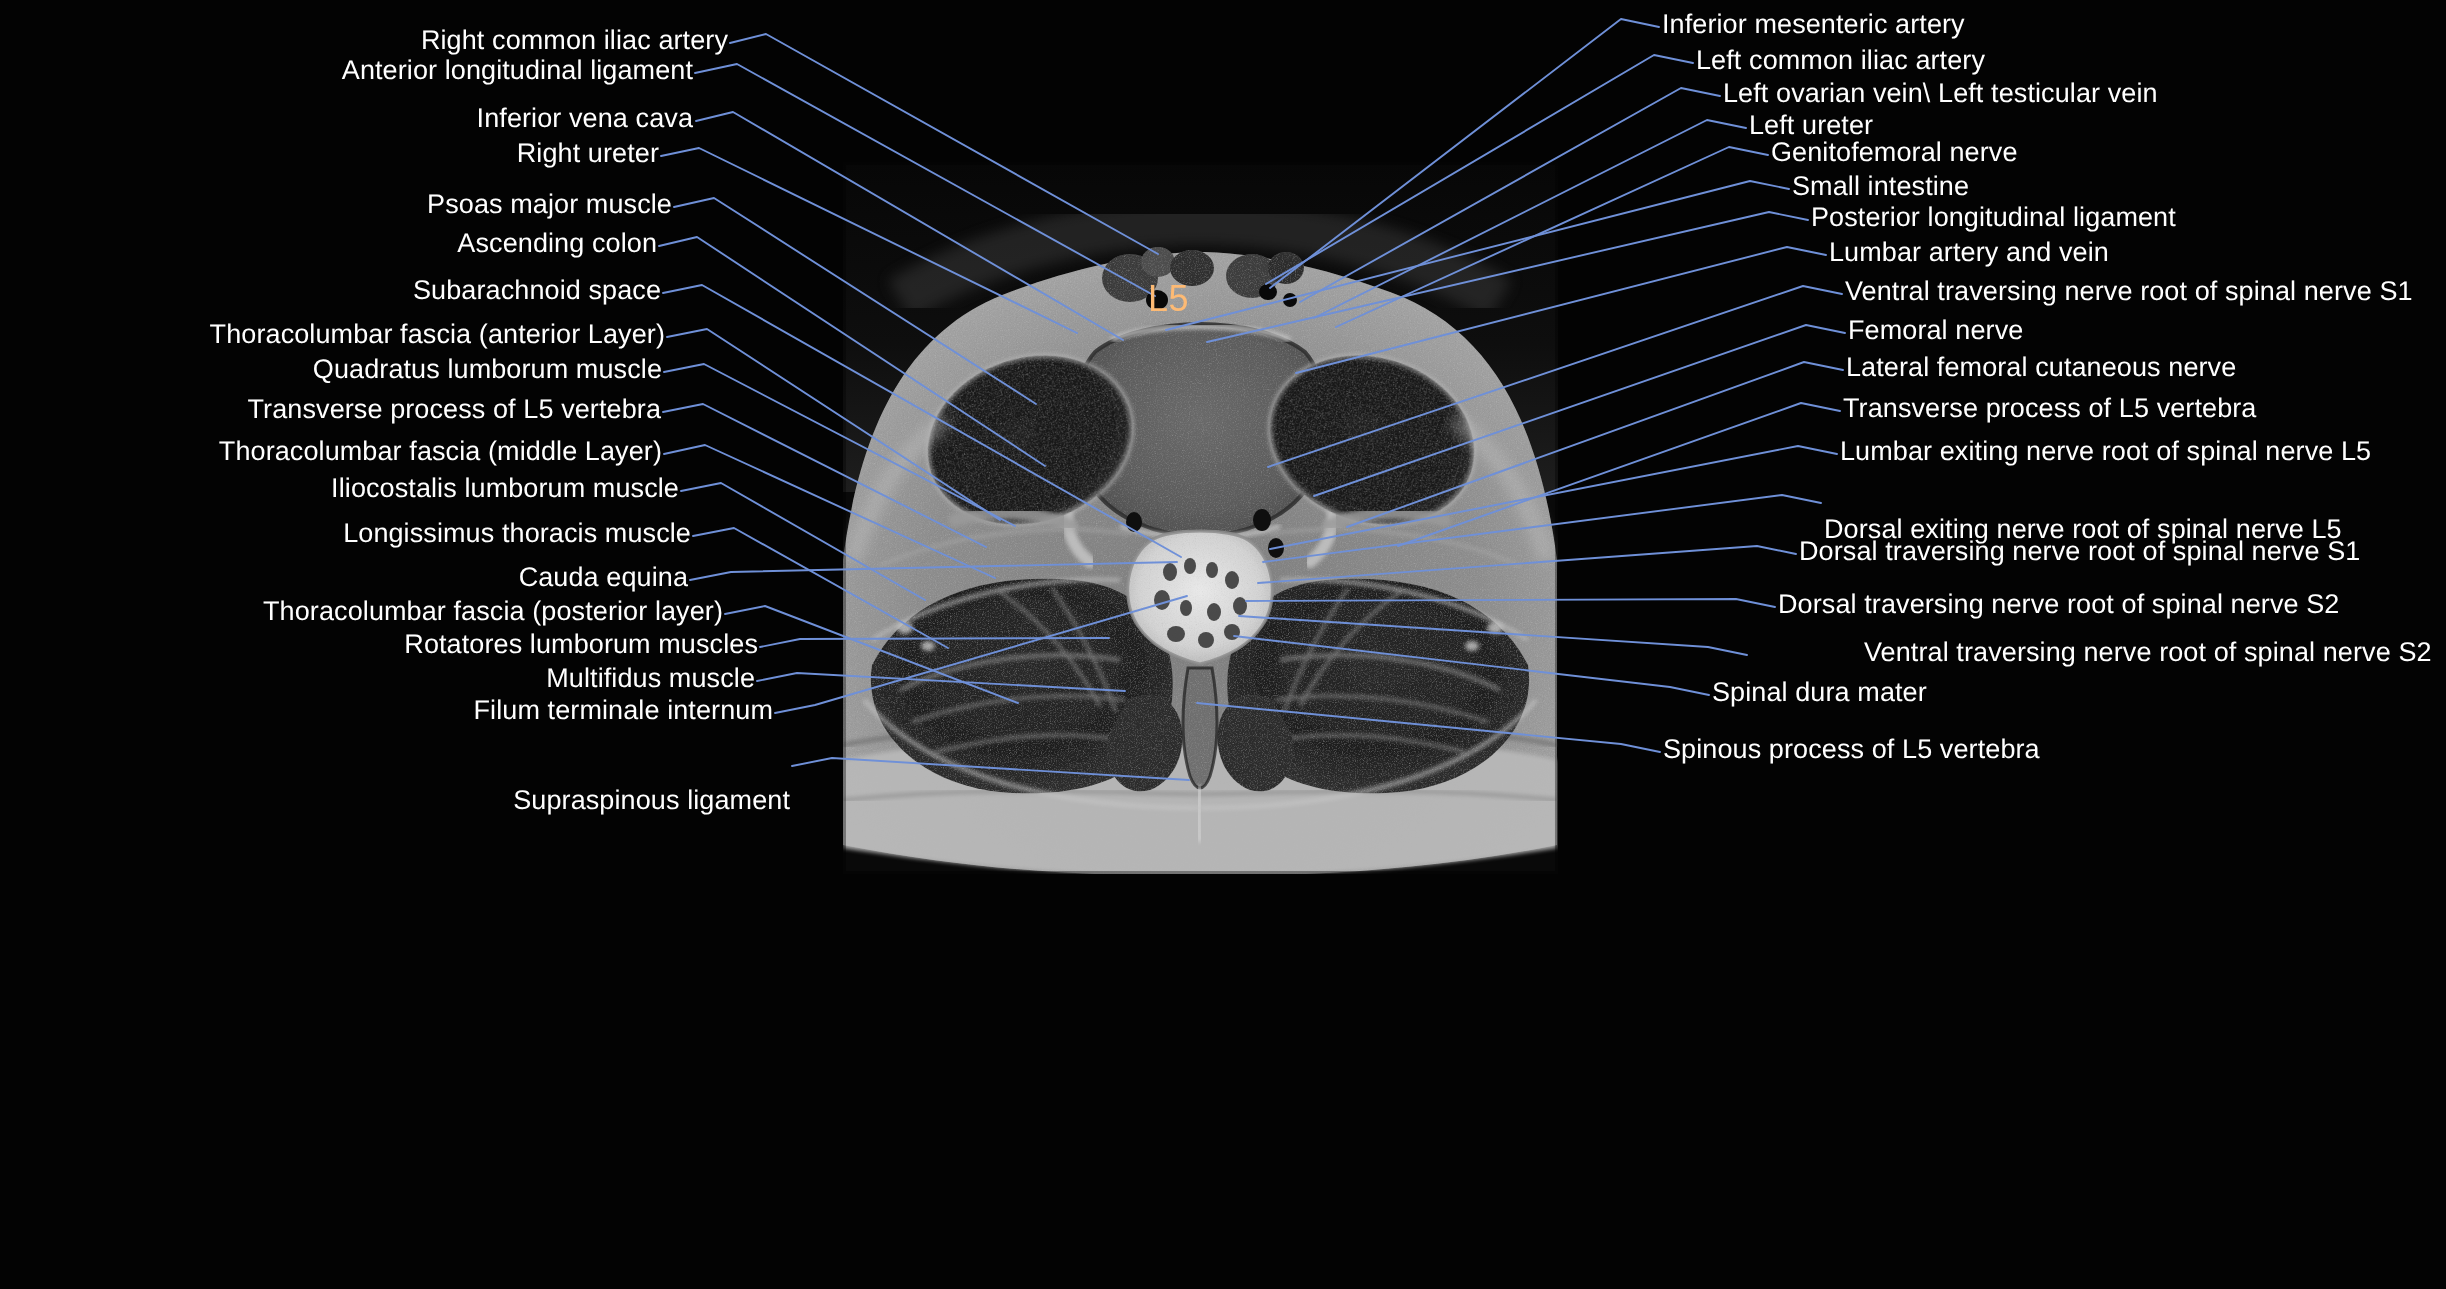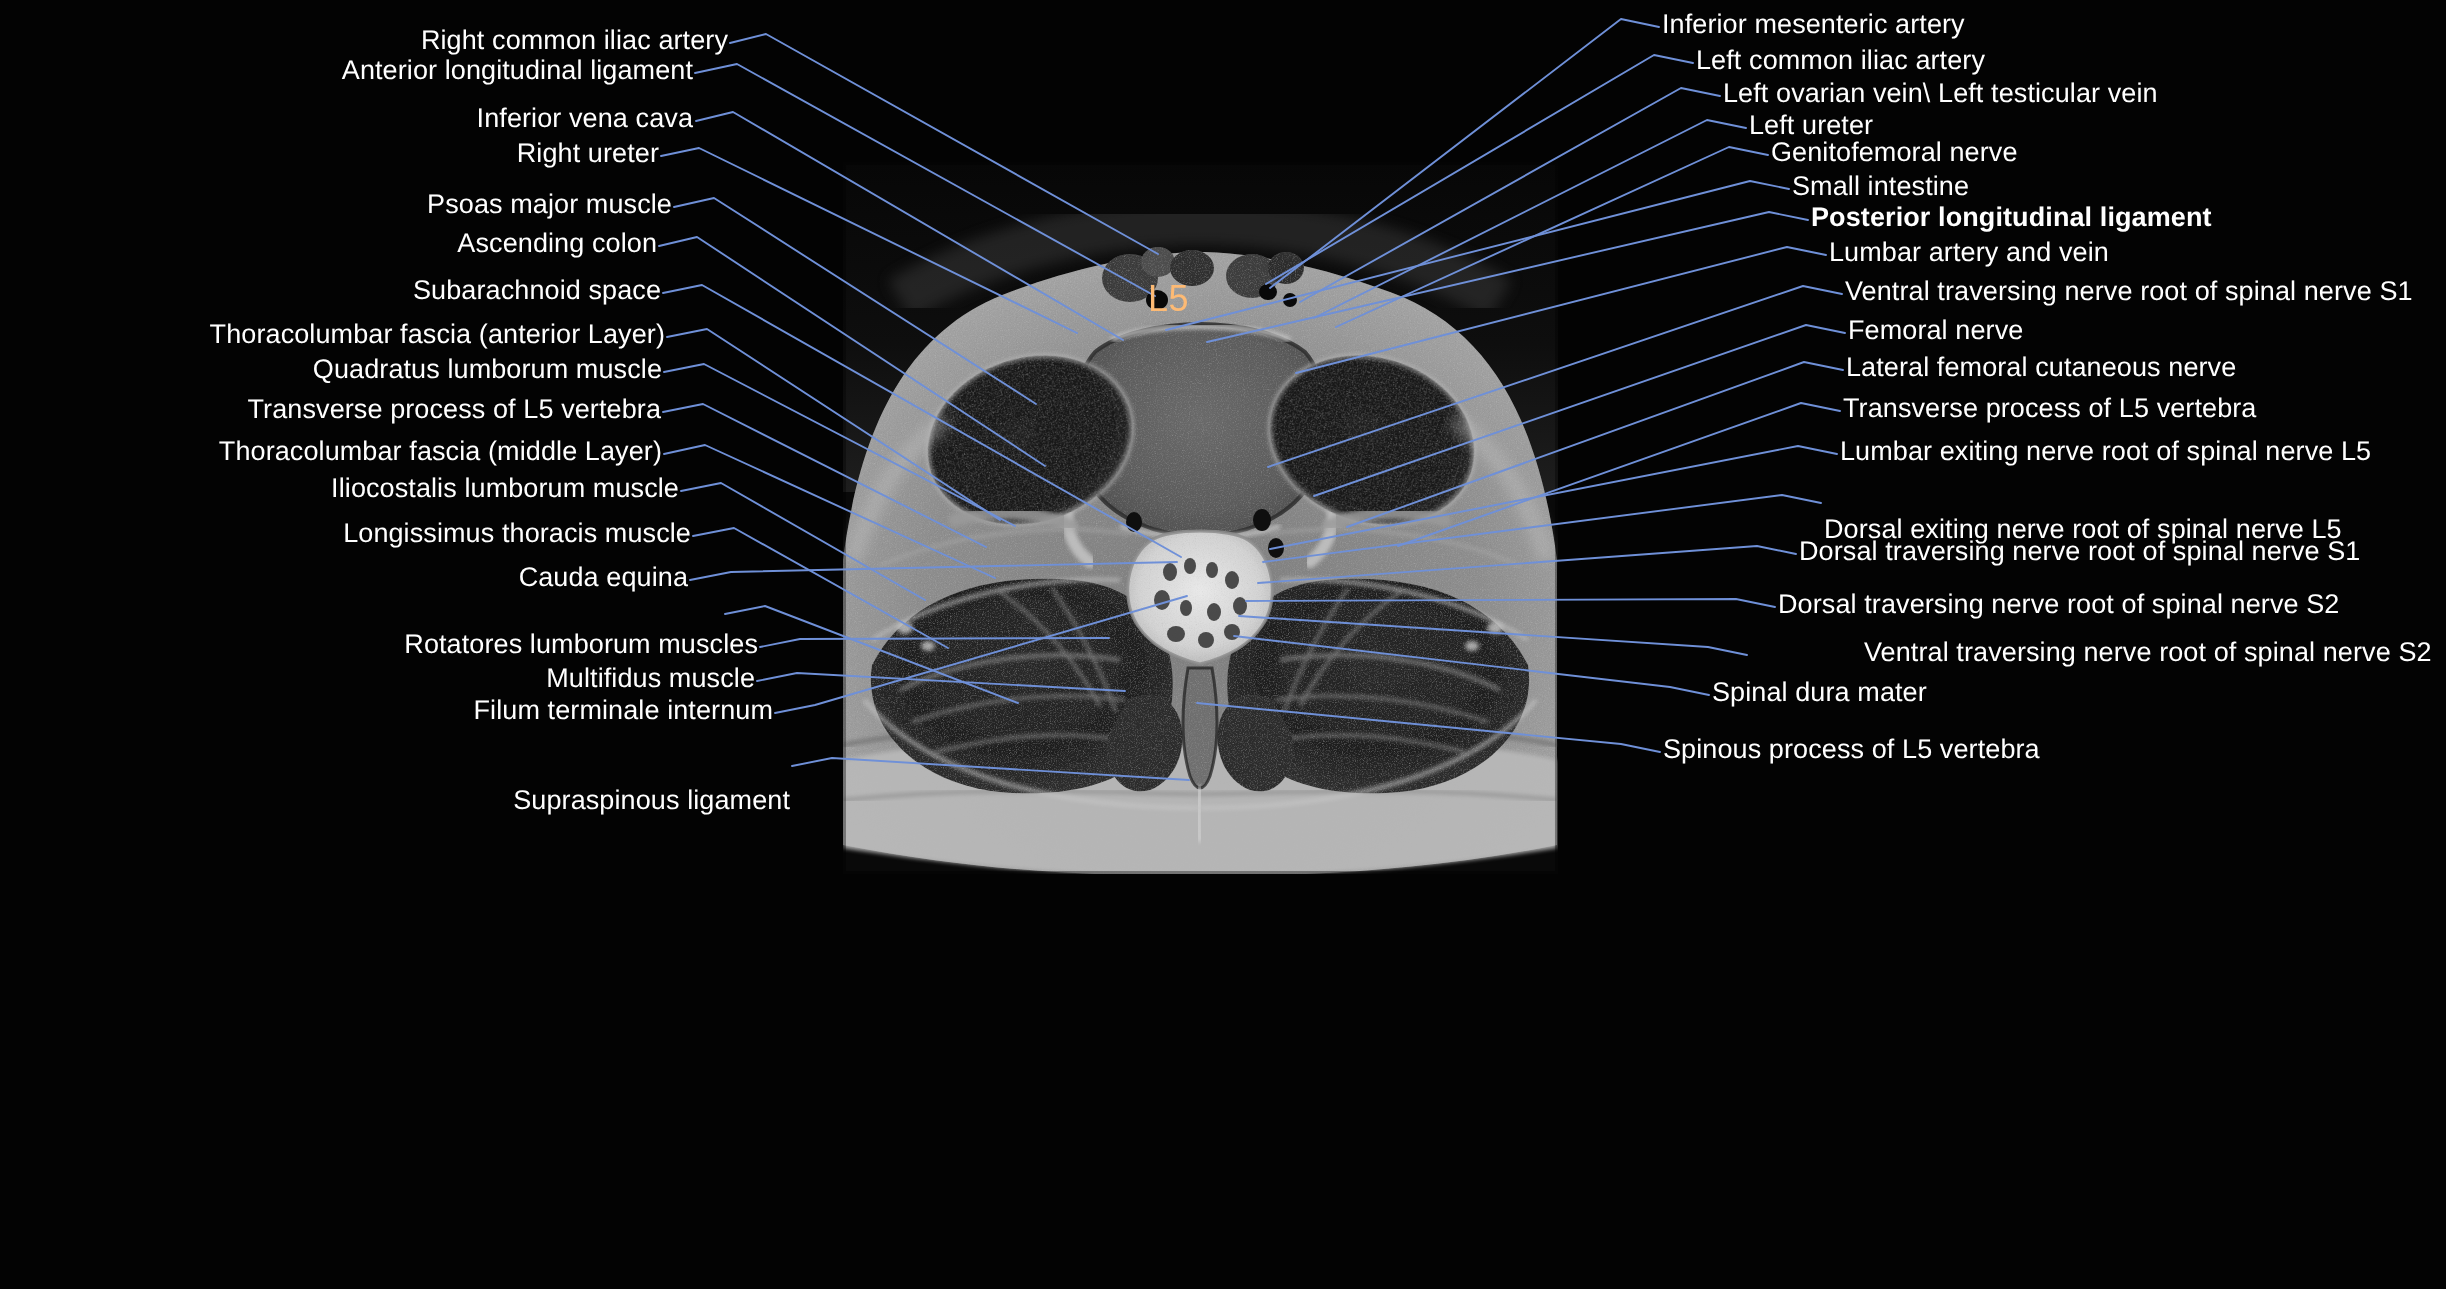--- a/index.html
+++ b/index.html
@@ -310,31 +310,32 @@
       <div class="lbl left" style="top: 189px; right: 1774px;">Psoas major muscle</div>
       <div class="lbl left" style="top: 228px; right: 1789px;">Ascending colon</div>
       <div class="lbl left" style="top: 275px; right: 1785px;">Subarachnoid space</div>
       <div class="lbl left" style="top: 319px; right: 1781px;">Thoracolumbar fascia (anterior Layer)</div>
       <div class="lbl left" style="top: 354px; right: 1784px;">Quadratus lumborum muscle</div>
       <div class="lbl left" style="top: 394px; right: 1785px;">Transverse process of L5 vertebra</div>
       <div class="lbl left" style="top: 436px; right: 1784px;">Thoracolumbar fascia (middle Layer)</div>
       <div class="lbl left" style="top: 473px; right: 1767px;">Iliocostalis lumborum muscle</div>
       <div class="lbl left" style="top: 518px; right: 1755px;">Longissimus thoracis muscle</div>
       <div class="lbl left" style="top: 562px; right: 1758px;">Cauda equina</div>
+      <div class="lbl left" style="top: 596px; right: 1723px;">Thoracolumbar fascia (posterior layer)</div>
       <div class="lbl left" style="top: 629px; right: 1688px;">Rotatores lumborum muscles</div>
       <div class="lbl left" style="top: 663px; right: 1691px;">Multifidus muscle</div>
       <div class="lbl left" style="top: 695px; right: 1673px;">Filum terminale internum</div>
       <div class="lbl left" style="top: 748px; right: 1656px; margin-top: 37px;">Supraspinous ligament</div>
       <div class="lbl right" style="top: 9px; left: 1662px;">Inferior mesenteric artery</div>
       <div class="lbl right" style="top: 45px; left: 1696px;">Left common iliac artery</div>
       <div class="lbl right" style="top: 78px; left: 1723px;">Left ovarian vein\ Left testicular vein</div>
       <div class="lbl right" style="top: 110px; left: 1749px;">Left ureter</div>
       <div class="lbl right" style="top: 137px; left: 1771px;">Genitofemoral nerve</div>
       <div class="lbl right" style="top: 171px; left: 1792px;">Small intestine</div>
-      <div class="lbl right" style="top: 202px; left: 1811px; font-weight: bold;">Posterior longitudinal ligament</div>
+      <div class="lbl right" style="top: 202px; left: 1811px;">Posterior longitudinal ligament</div>
       <div class="lbl right" style="top: 237px; left: 1829px;">Lumbar artery and vein</div>
       <div class="lbl right" style="top: 276px; left: 1845px;">Ventral traversing nerve root of spinal nerve S1</div>
       <div class="lbl right" style="top: 315px; left: 1848px;">Femoral nerve</div>
       <div class="lbl right" style="top: 352px; left: 1846px;">Lateral femoral cutaneous nerve</div>
       <div class="lbl right" style="top: 393px; left: 1843px;">Transverse process of L5 vertebra</div>
       <div class="lbl right" style="top: 436px; left: 1840px;">Lumbar exiting nerve root of spinal nerve L5</div>
       <div class="lbl right" style="top: 514px; left: 1824px;">Dorsal exiting nerve root of spinal nerve L5</div>
       <div class="lbl right" style="top: 536px; left: 1799px;">Dorsal traversing nerve root of spinal nerve S1</div>
       <div class="lbl right" style="top: 589px; left: 1778px;">Dorsal traversing nerve root of spinal nerve S2</div>
       <div class="lbl right" style="top: 637px; left: 1816px; margin-left: 48px;">Ventral traversing nerve root of spinal nerve S2</div>

